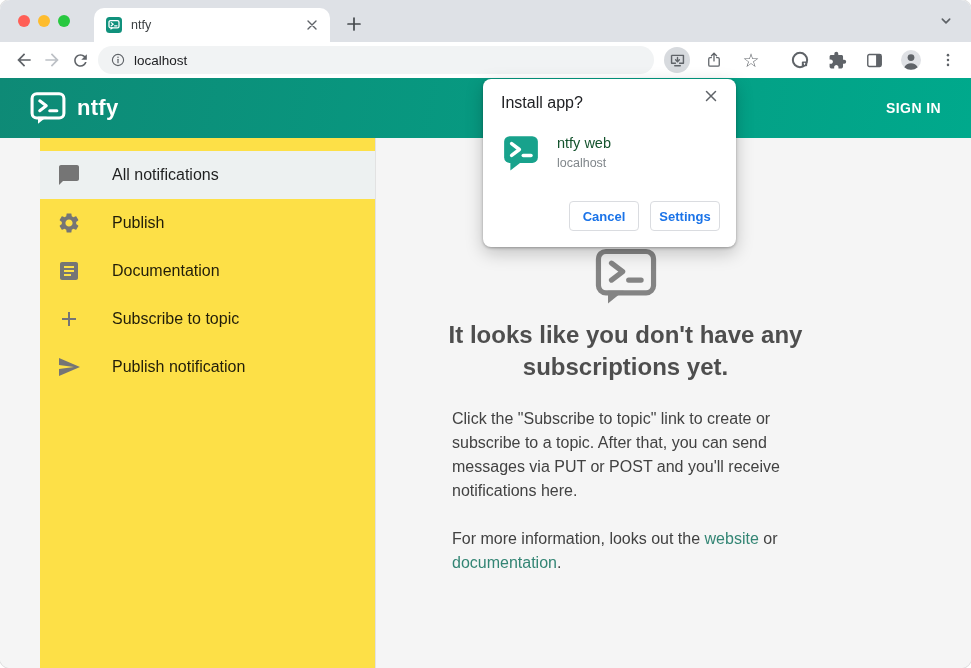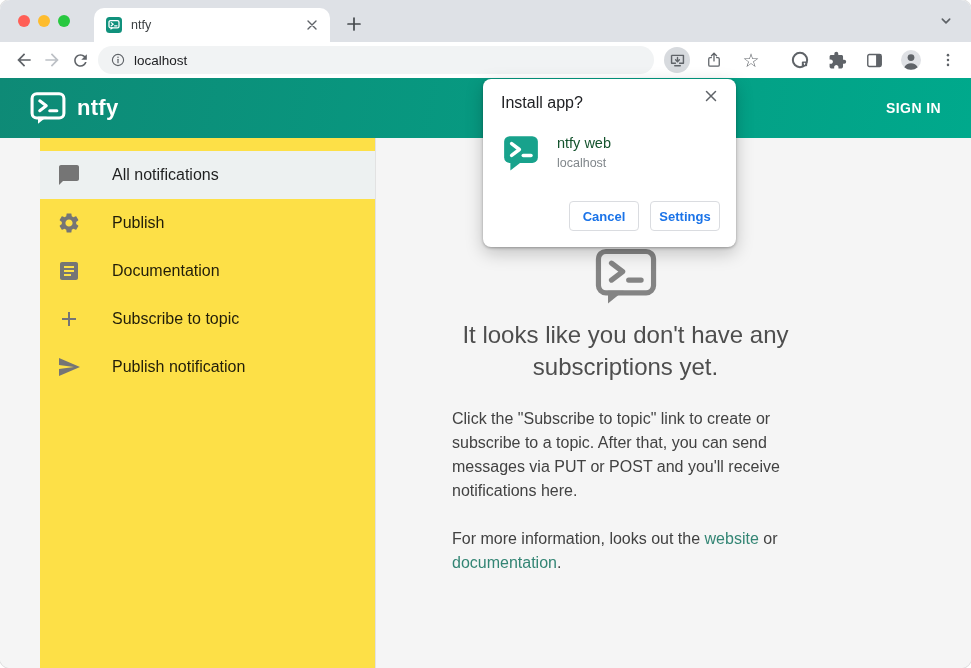--- a/index.html
+++ b/index.html
@@ -242,21 +242,21 @@
       </div>
     </nav>
 
     <main class="content">
       <svg class="empty-logo" viewBox="0 0 30 28">
         <rect x="1.7" y="1.7" width="26.6" height="20" rx="3.6" fill="none" stroke="currentColor" stroke-width="2.5"></rect>
         <path d="M6.3 20.6 v6.2 l7.6-6.2 z" fill="currentColor"></path>
         <path d="M8 7.3 l5.4 4.1 -5.4 4.1" fill="none" stroke="currentColor" stroke-width="2.5" stroke-linecap="round" stroke-linejoin="round"></path>
         <path d="M16.3 15.5 h6" stroke="currentColor" stroke-width="2.5" stroke-linecap="round"></path>
       </svg>
-      <h2 class="empty-heading" style="font-weight:normal;">It looks like you don't have any subscriptions yet.</h2>
+      <h2 class="empty-heading" style="font-weight:bold;">It looks like you don't have any subscriptions yet.</h2>
       <p class="empty-p">Click the "Subscribe to topic" link to create or subscribe to a topic. After that, you can send messages via PUT or POST and you'll receive notifications here.</p>
       <p class="empty-p"><span>For more information, looks out the </span><a>website</a><span> or </span><a>documentation</a><span>.</span></p>
     </main>
 
     <div class="dialog">
       <div class="dlg-title">Install app?</div>
       <div class="dlg-close">
         <svg width="16" height="16" viewBox="0 0 16 16">
             <path d="M3.5 3.5 L12.5 12.5 M12.5 3.5 L3.5 12.5" stroke="currentColor" stroke-width="1.5" stroke-linecap="round"></path>
           </svg>

